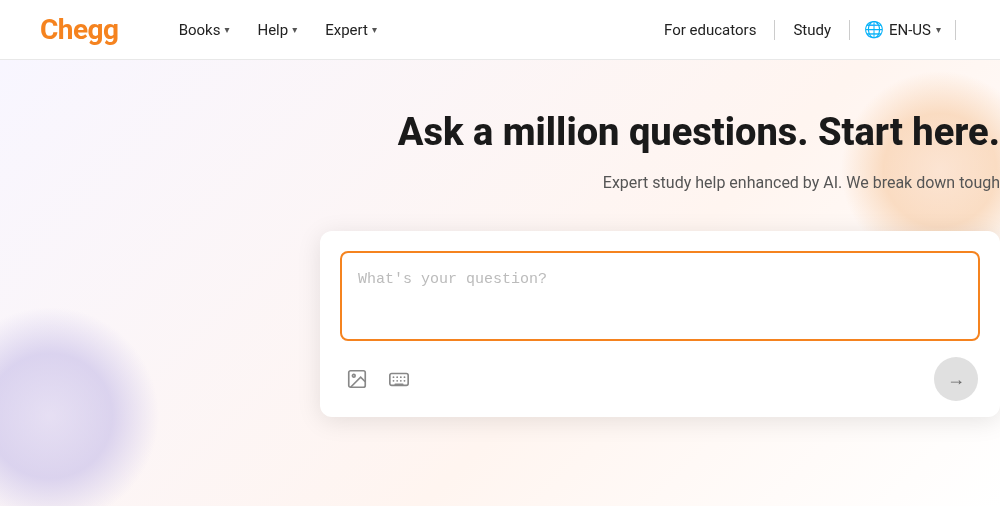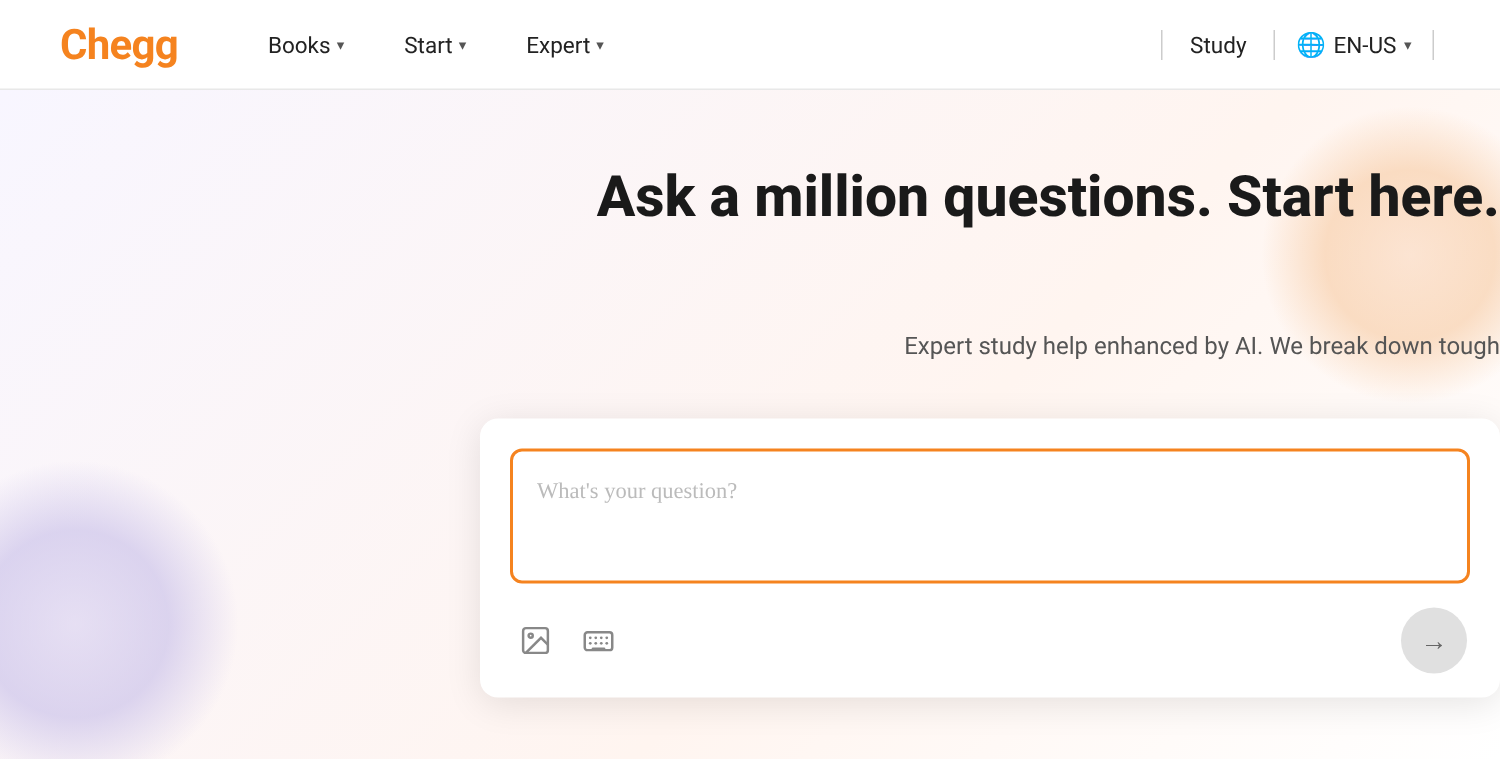--- a/index.html
+++ b/index.html
@@ -33,21 +33,21 @@
       font-weight: 700;
       color: #f5831f;
       margin-right: 50px;
       text-decoration: none;
       letter-spacing: -0.5px;
     }
 
     .nav-left {
       display: flex;
       align-items: center;
-      gap: 20px;
+      gap: 8px;
       flex: 1;
     }
 
     .nav-item {
       display: flex;
       align-items: center;
       gap: 4px;
       padding: 6px 10px;
       font-size: 15px;
       color: #222;
@@ -167,42 +167,41 @@
 
     .hero-subtitle {
       font-size: 16px;
       color: #555;
       text-align: center;
       line-height: 1.6;
       max-width: 440px;
       margin-bottom: 36px;
       position: relative;
       z-index: 2;
-      margin-top: 48px;
     }
 
     
     .search-card {
       background: #fff;
       border-radius: 12px;
       box-shadow: 0 4px 24px rgba(0,0,0,0.10);
       width: 680px;
       padding: 20px 20px 16px;
       position: relative;
       z-index: 2;
     }
 
     .search-textarea {
       width: 100%;
       border: 2px solid #f5831f;
       border-radius: 8px;
       padding: 16px;
       font-size: 15px;
       color: #aaa;
-      font-family: Liberation Serif, serif;
+      font-family: Liberation Mono, monospace;
       resize: none;
       height: 90px;
       outline: none;
       line-height: 1.5;
     }
 
     .search-textarea::placeholder {
       color: #bbb;
     }
 
@@ -254,30 +253,33 @@
 
 <header class="header">
   <a class="logo">Chegg</a>
 
   <nav class="nav-left">
     <button class="nav-item">
       <span>Books</span>
       <span class="chevron">▾</span>
     </button>
     <button class="nav-item">
-      <span>Start</span>
+      <span>Help</span>
       <span class="chevron">▾</span>
     </button>
     <button class="nav-item">
       <span>Expert</span>
       <span class="chevron">▾</span>
     </button>
   </nav>
 
   <nav class="nav-right">
+    <button class="nav-right-item">
+      <span>For educators</span>
+    </button>
     <div class="divider"></div>
     <button class="nav-right-item">
       <span>Study</span>
     </button>
     <div class="divider"></div>
     <button class="lang-btn">
       <span class="globe-icon">🌐</span>
       <span>EN-US</span>
       <span class="chevron">▾</span>
     </button>

